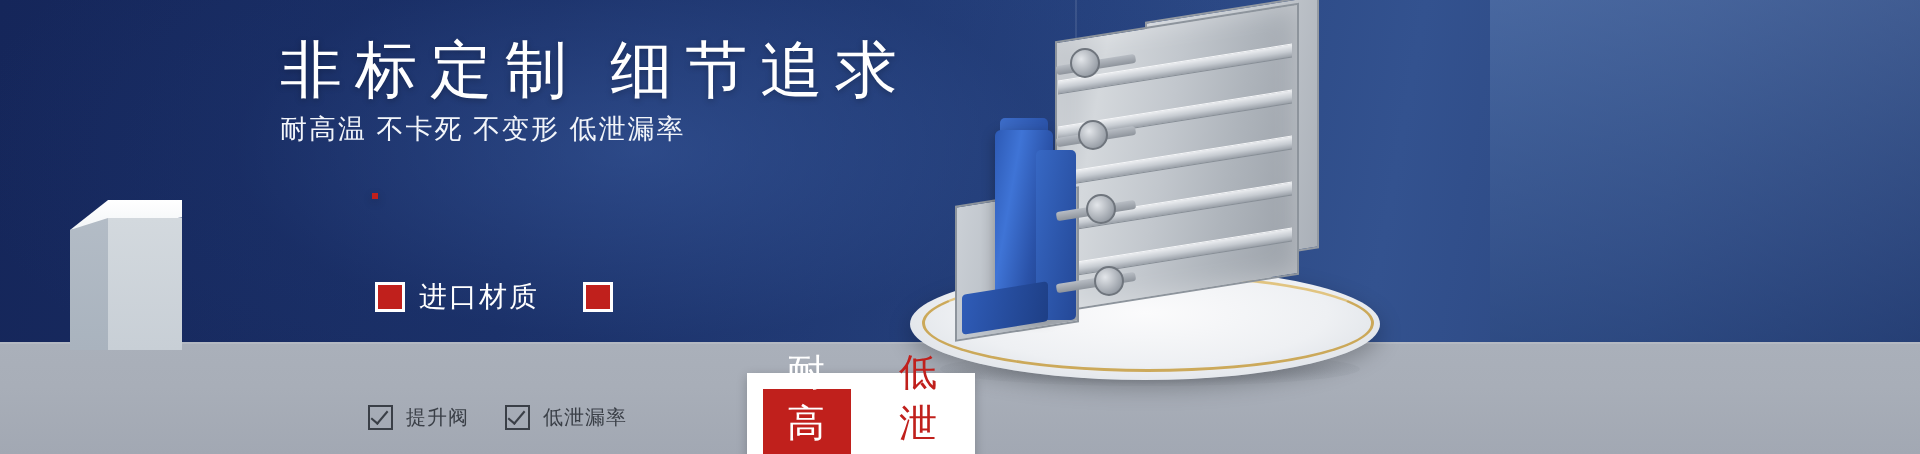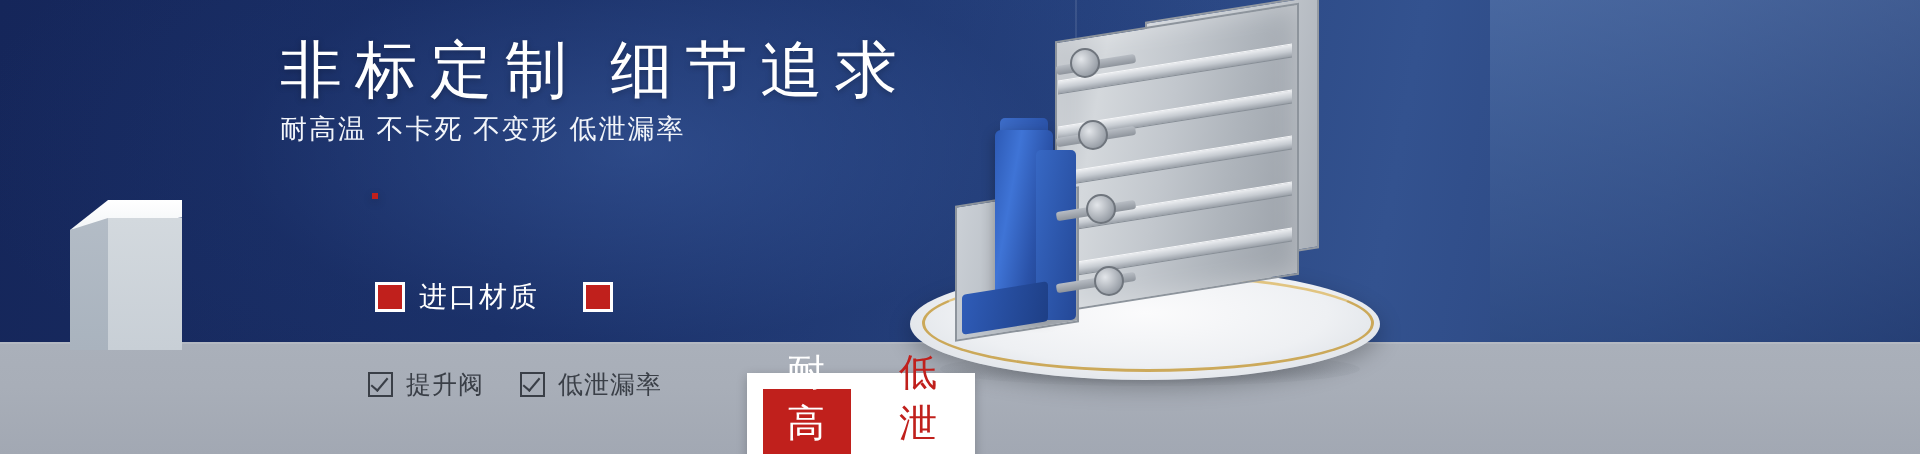--- a/index.html
+++ b/index.html
@@ -275,23 +275,24 @@
     display: grid;
     grid-template-columns: auto auto;
     column-gap: 36px;
     row-gap: 12px;
   }
   .valve-item {
     display: flex;
     align-items: center;
     gap: 13px;
     color: #3a3f47;
-    font-size: 25px;
+    font-size: 20px;
     letter-spacing: 1px;
     white-space: nowrap;
+    margin-top: 36px;
   }
   .chk {
     width: 21px; height: 21px;
     border: 2px solid #3a3f47;
     position: relative;
     flex: 0 0 auto;
   }
   .chk:after {
     content: "";
     position: absolute;

